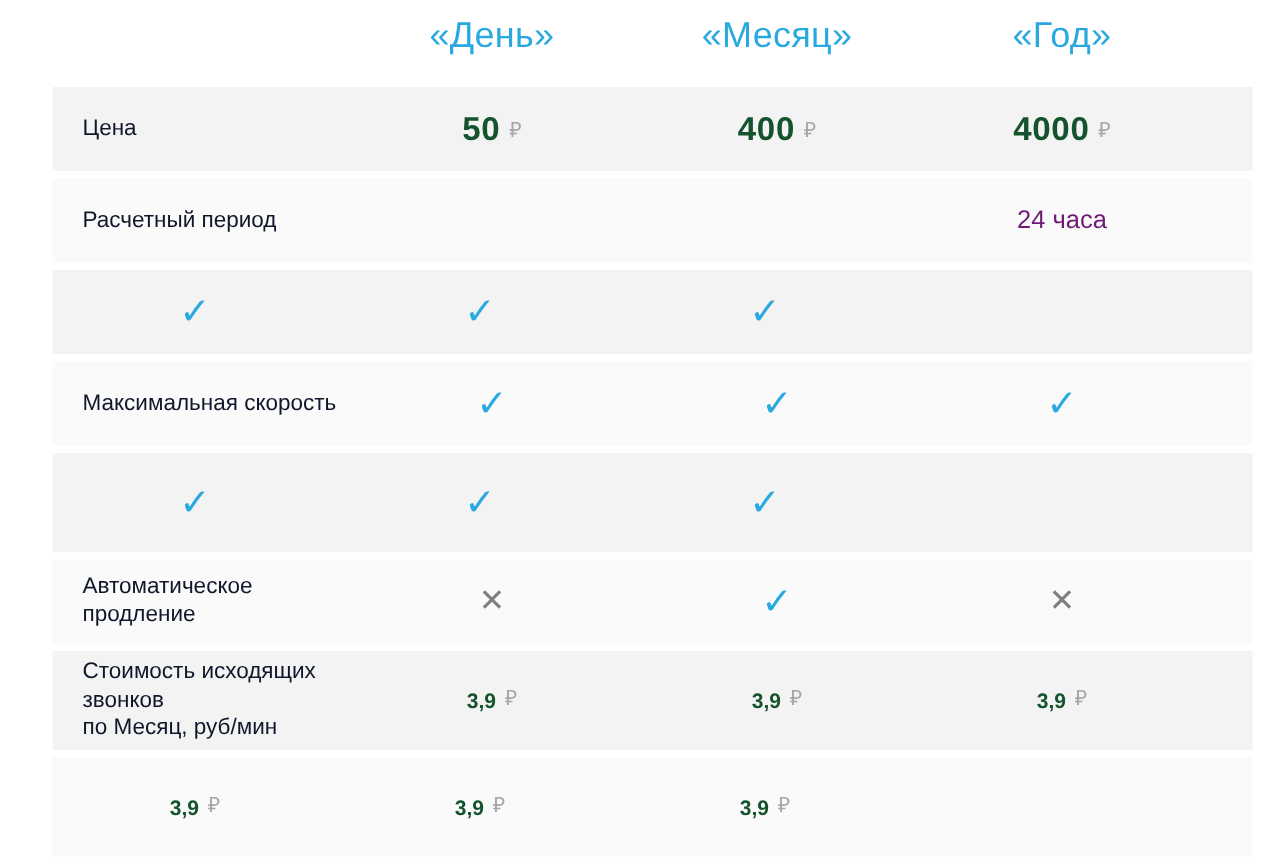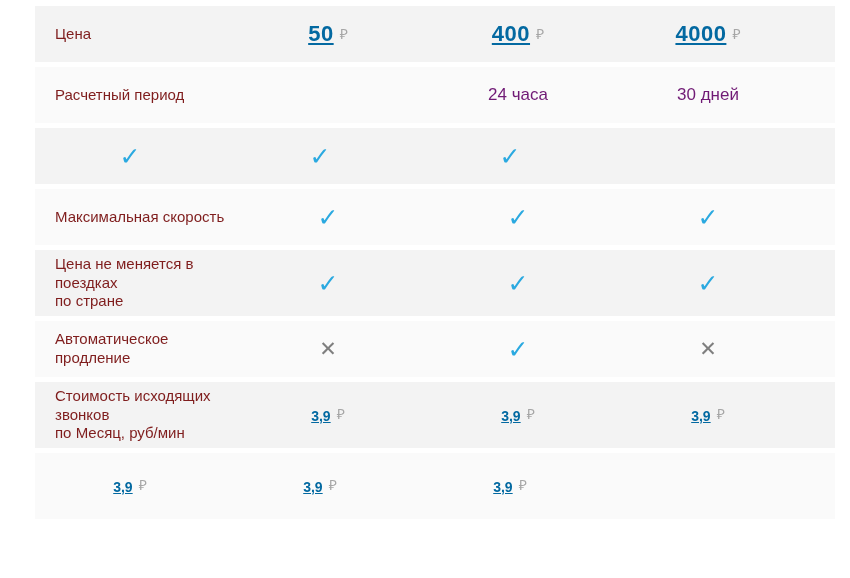--- a/index.html
+++ b/index.html
@@ -33,78 +33,81 @@
     padding-right: 32px;
     margin-bottom: 5px;
   }
   .row.h1 { height: 56px; }
   .row.h2 { height: 66px; }
   .row.odd  { background: #f3f3f3; }
   .row.even { background: #fafafa; }
 
   .row-label {
     flex: 1 1 auto; padding-left: 20px;
-    font-size: 15px; color: #7f1d1d;
+    font-size: 15px; color: #0f172a;
     line-height: 1.25;
     white-space: pre-line;
   }
 
-  .num { font-weight: bold; color: #0369a1; text-decoration: underline; }
+  .num { font-weight: bold; color: #14532d; }
   .num.big   { font-size: 22px; letter-spacing: 0.5px; }
   .num.small { font-size: 14px; }
   .cur {
     font-size: 14px; color: #a6a6a6;
     margin-left: 6px; position: relative; top: -2px;
   }
   .txt-val { font-size: 17px; color: #701a75; }
 
   .mark { font-size: 25px; line-height: 1; color: #2aa9e0; font-weight: normal; }
   .mark[data-kind="cross"] { font-size: 21px; color: #7f7f7f; }
 </style>
 </head>
 <body>
 
 <div class="wrap">
 
+  <div class="thead">
+    <div class="label-cell"></div>
+    <div class="val-cell col-header">«День»</div>
+    <div class="val-cell col-header">«Месяц»</div>
+    <div class="val-cell col-header">«Год»</div>
+  </div>
 
   <div class="row h1 odd">
     <div class="row-label">Цена</div>
     <div class="val-cell">
       <span class="num big">50</span><span class="cur">₽</span>
     </div>
     <div class="val-cell">
       <span class="num big">400</span><span class="cur">₽</span>
     </div>
     <div class="val-cell">
       <span class="num big">4000</span><span class="cur">₽</span>
     </div>
   </div>
 
   <div class="row h1 even">
     <div class="row-label">Расчетный период</div>
     <div class="val-cell txt-val">24 часа</div>
-    <div class="val-cell txt-val">30 дней</div>
   </div>
 
   <div class="row h1 odd">
     <div class="val-cell"><span class="mark" data-kind="check">✓</span></div>
     <div class="val-cell"><span class="mark" data-kind="check">✓</span></div>
     <div class="val-cell"><span class="mark" data-kind="check">✓</span></div>
   </div>
 
   <div class="row h1 even">
     <div class="row-label">Максимальная скорость</div>
     <div class="val-cell"><span class="mark" data-kind="check">✓</span></div>
     <div class="val-cell"><span class="mark" data-kind="check">✓</span></div>
     <div class="val-cell"><span class="mark" data-kind="check">✓</span></div>
   </div>
 
   <div class="row h2 odd">
-    <div class="row-label">Цена не меняется в поездках
-по стране</div>
     <div class="val-cell"><span class="mark" data-kind="check">✓</span></div>
     <div class="val-cell"><span class="mark" data-kind="check">✓</span></div>
     <div class="val-cell"><span class="mark" data-kind="check">✓</span></div>
   </div>
 
   <div class="row h1 even">
     <div class="row-label">Автоматическое продление</div>
     <div class="val-cell"><span class="mark" data-kind="cross">✕</span></div>
     <div class="val-cell"><span class="mark" data-kind="check">✓</span></div>
     <div class="val-cell"><span class="mark" data-kind="cross">✕</span></div>

